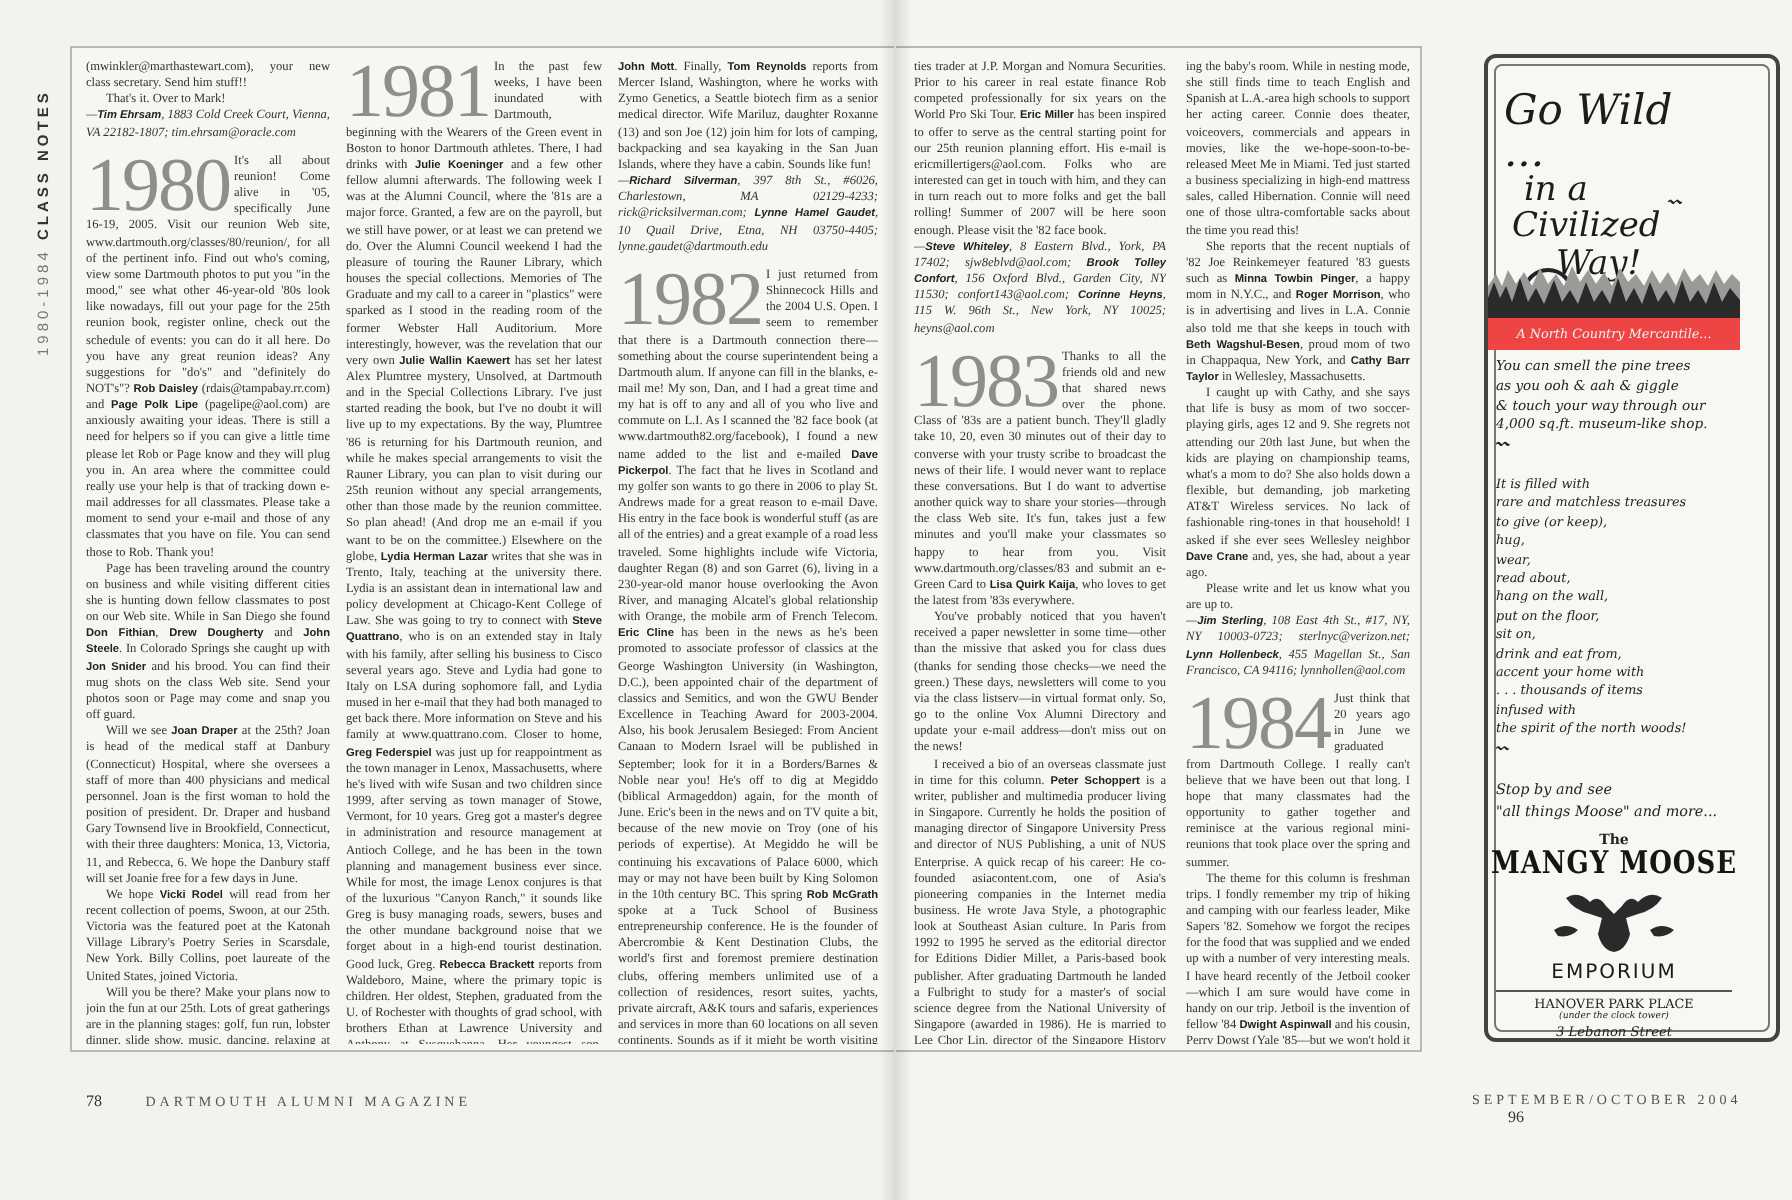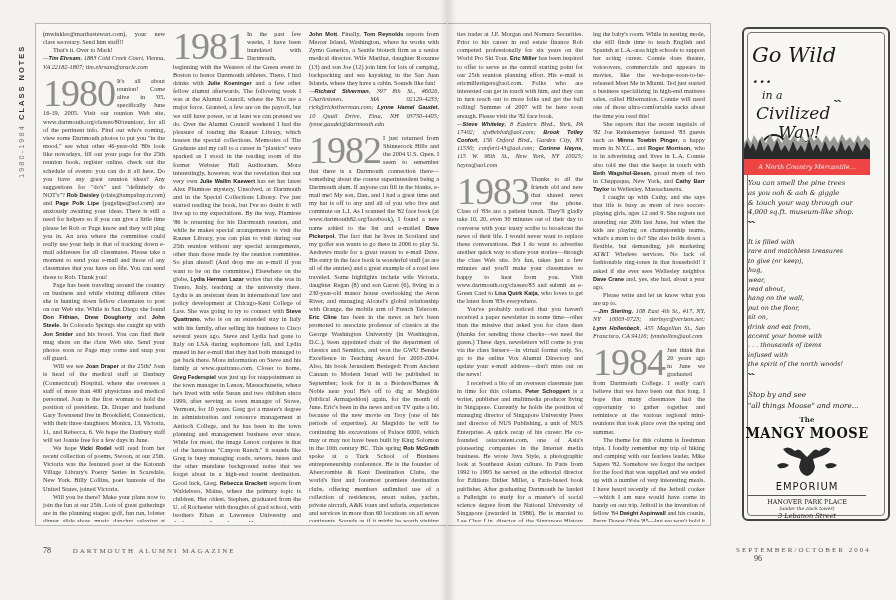--- a/index.html
+++ b/index.html
@@ -36,21 +36,21 @@
   .c5 { left: 593px; width: 112px; height: 492px; }
 
   .folio { position: absolute; top: 546px; font-family: "Liberation Serif", serif; font-size: 7px; color: #555; letter-spacing: 2px; }
   .folio-num { font-size: 8px; letter-spacing: 0; color: #333; }
 
   
   .ad { position: absolute; left: 742px; top: 27px; width: 148px; height: 494px; border: 2px solid #444; border-radius: 6px; background: #f8f7f3; overflow: hidden; }
   .ad-inner { position: absolute; left: 3px; top: 3px; right: 3px; bottom: 3px; border: 0.8px solid #777; border-radius: 4px; }
   .ad-title { position: absolute; left: 8px; top: 16px; width: 110px; font-family: "DejaVu Serif", serif; font-style: italic; color: #1c1c1c; }
   .ad-title .l1 { font-size: 21px; line-height: 21px; display: block; text-align: left; }
-  .ad-title .l2 { font-size: 11px; line-height: 17px; display: block; padding-left: 10px; }
+  .ad-title .l2 { font-size: 17px; line-height: 17px; display: block; padding-left: 10px; }
   .ad-title .l3 { font-size: 17px; line-height: 19px; display: block; padding-left: 4px; }
   .ad-title .l4 { font-size: 17px; line-height: 18px; display: block; padding-left: 26px; }
   .bird { position: absolute; font-size: 7px; color: #222; }
   .forest { position: absolute; left: 0; top: 96px; width: 126px; height: 34px; }
   .banner { position: absolute; left: 0; top: 130px; width: 126px; height: 16px; background: #ef4444; color: #f0f0f0; font-family: "DejaVu Serif", serif; font-style: italic; font-size: 6.4px; line-height: 16px; text-align: center; }
   .ad-copy { position: absolute; left: 4px; width: 118px; text-align: left; font-family: "DejaVu Serif", serif; font-style: italic; color: #222; }
   .ad-copy1 { top: 150px; font-size: 6.8px; line-height: 9.8px; }
   .ad-copy2 { top: 209px; font-size: 6.4px; line-height: 9.4px; }
   .ad-copy3 { top: 395px; font-size: 7.2px; line-height: 10.5px; }
   .the-label { position: absolute; left: 0; top: 424px; width: 126px; text-align: center; font-family: "DejaVu Serif", serif; font-weight: bold; font-size: 7px; color: #222; }

